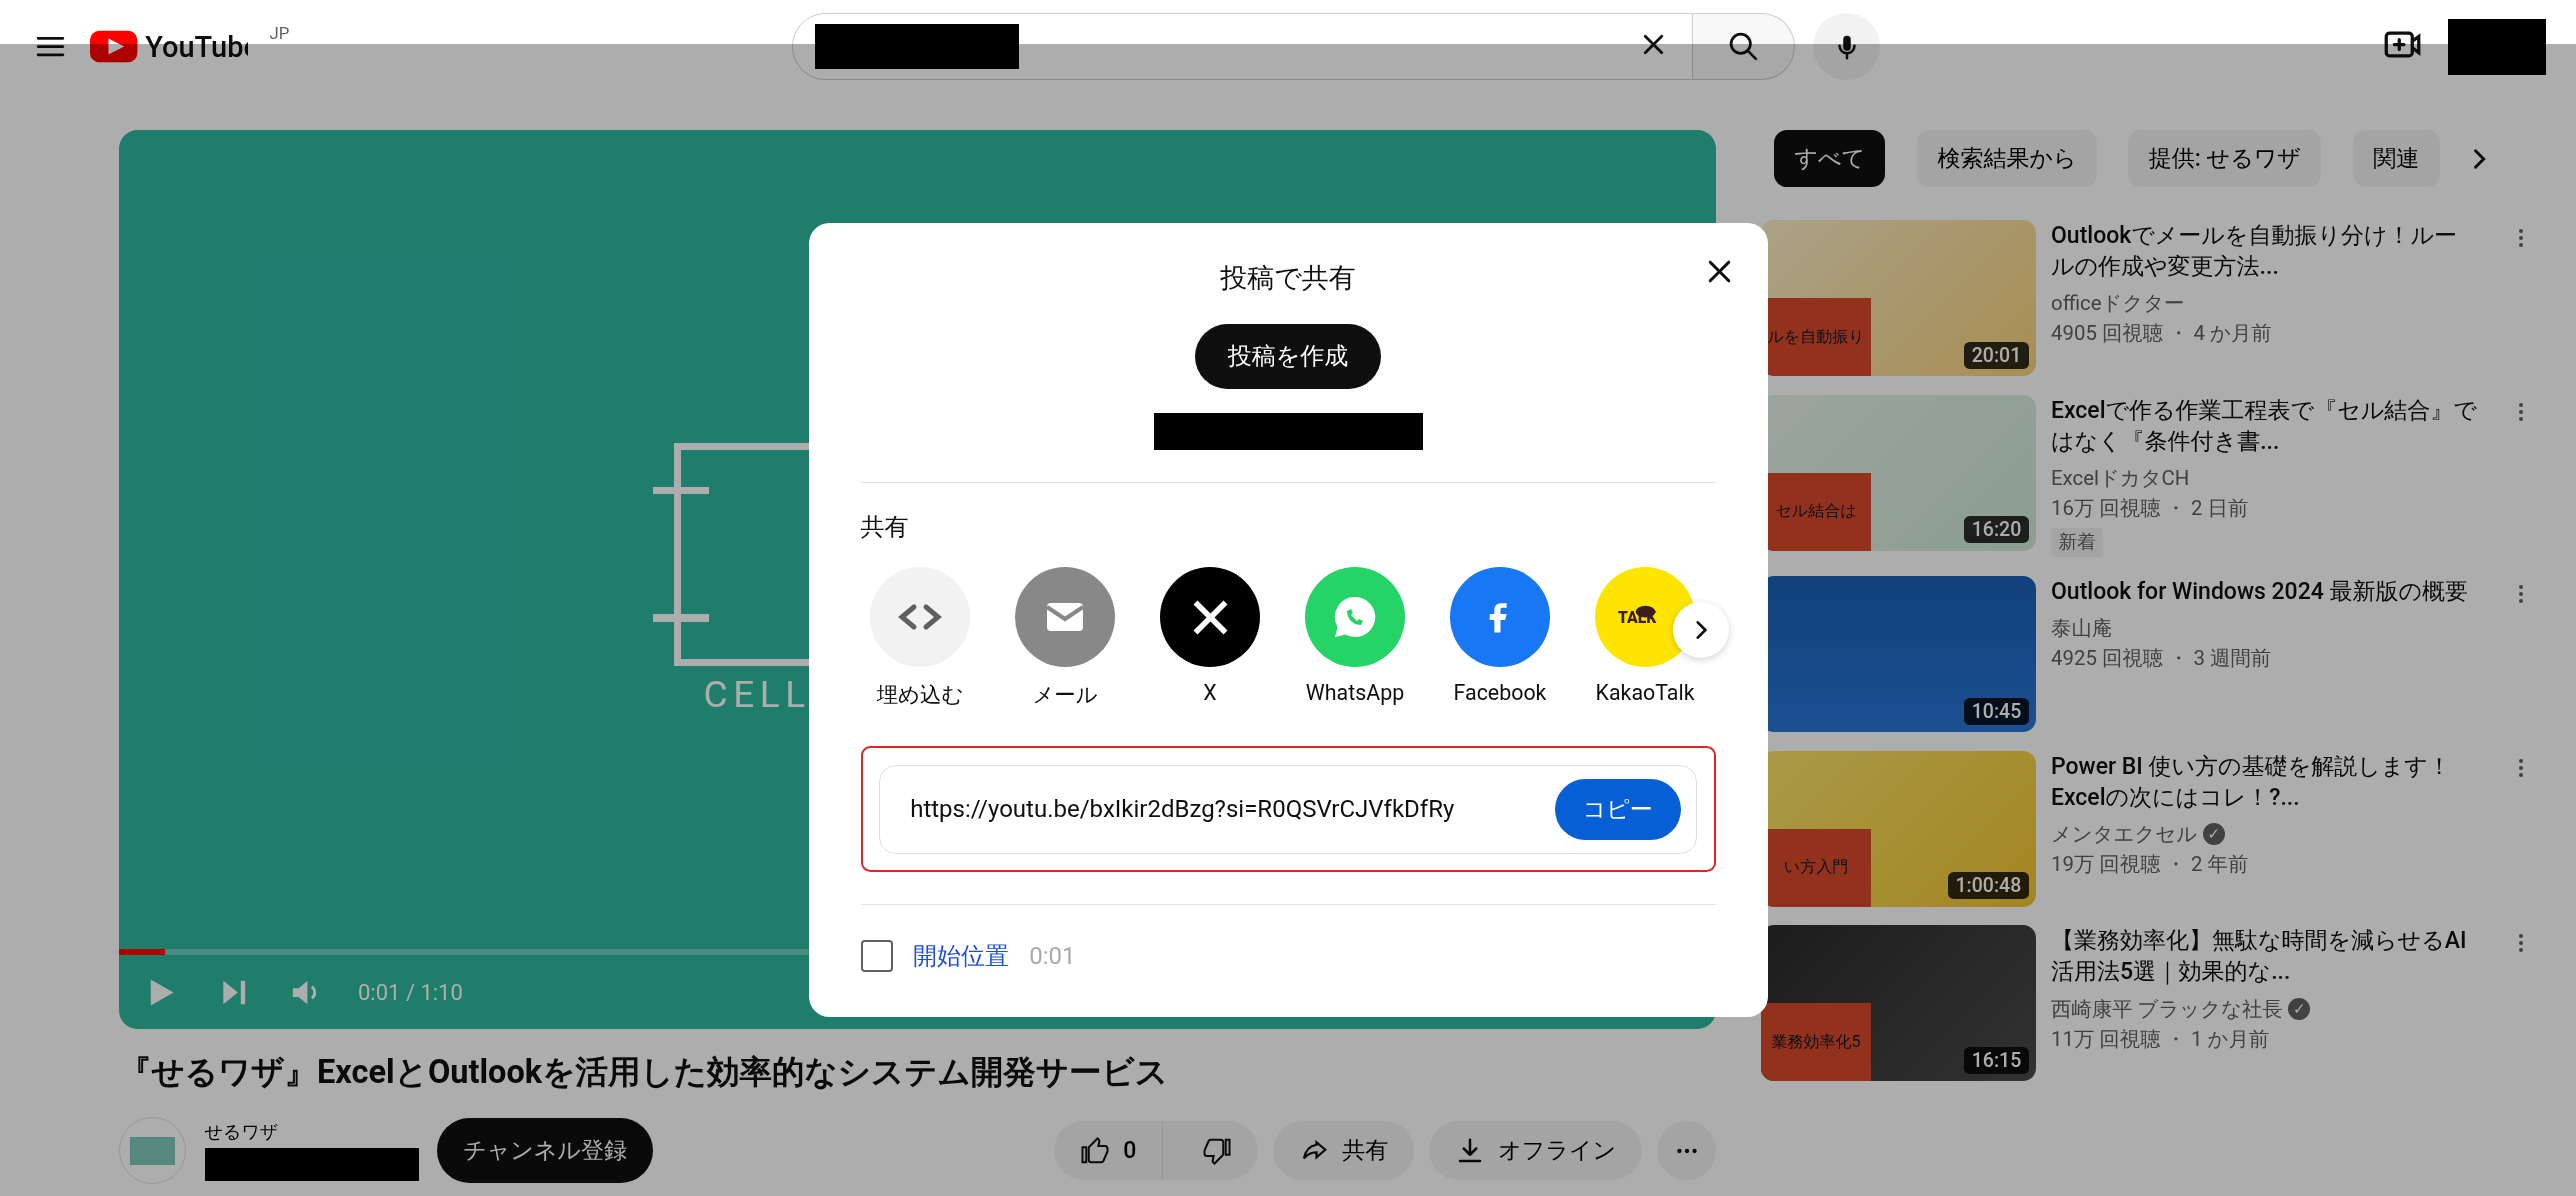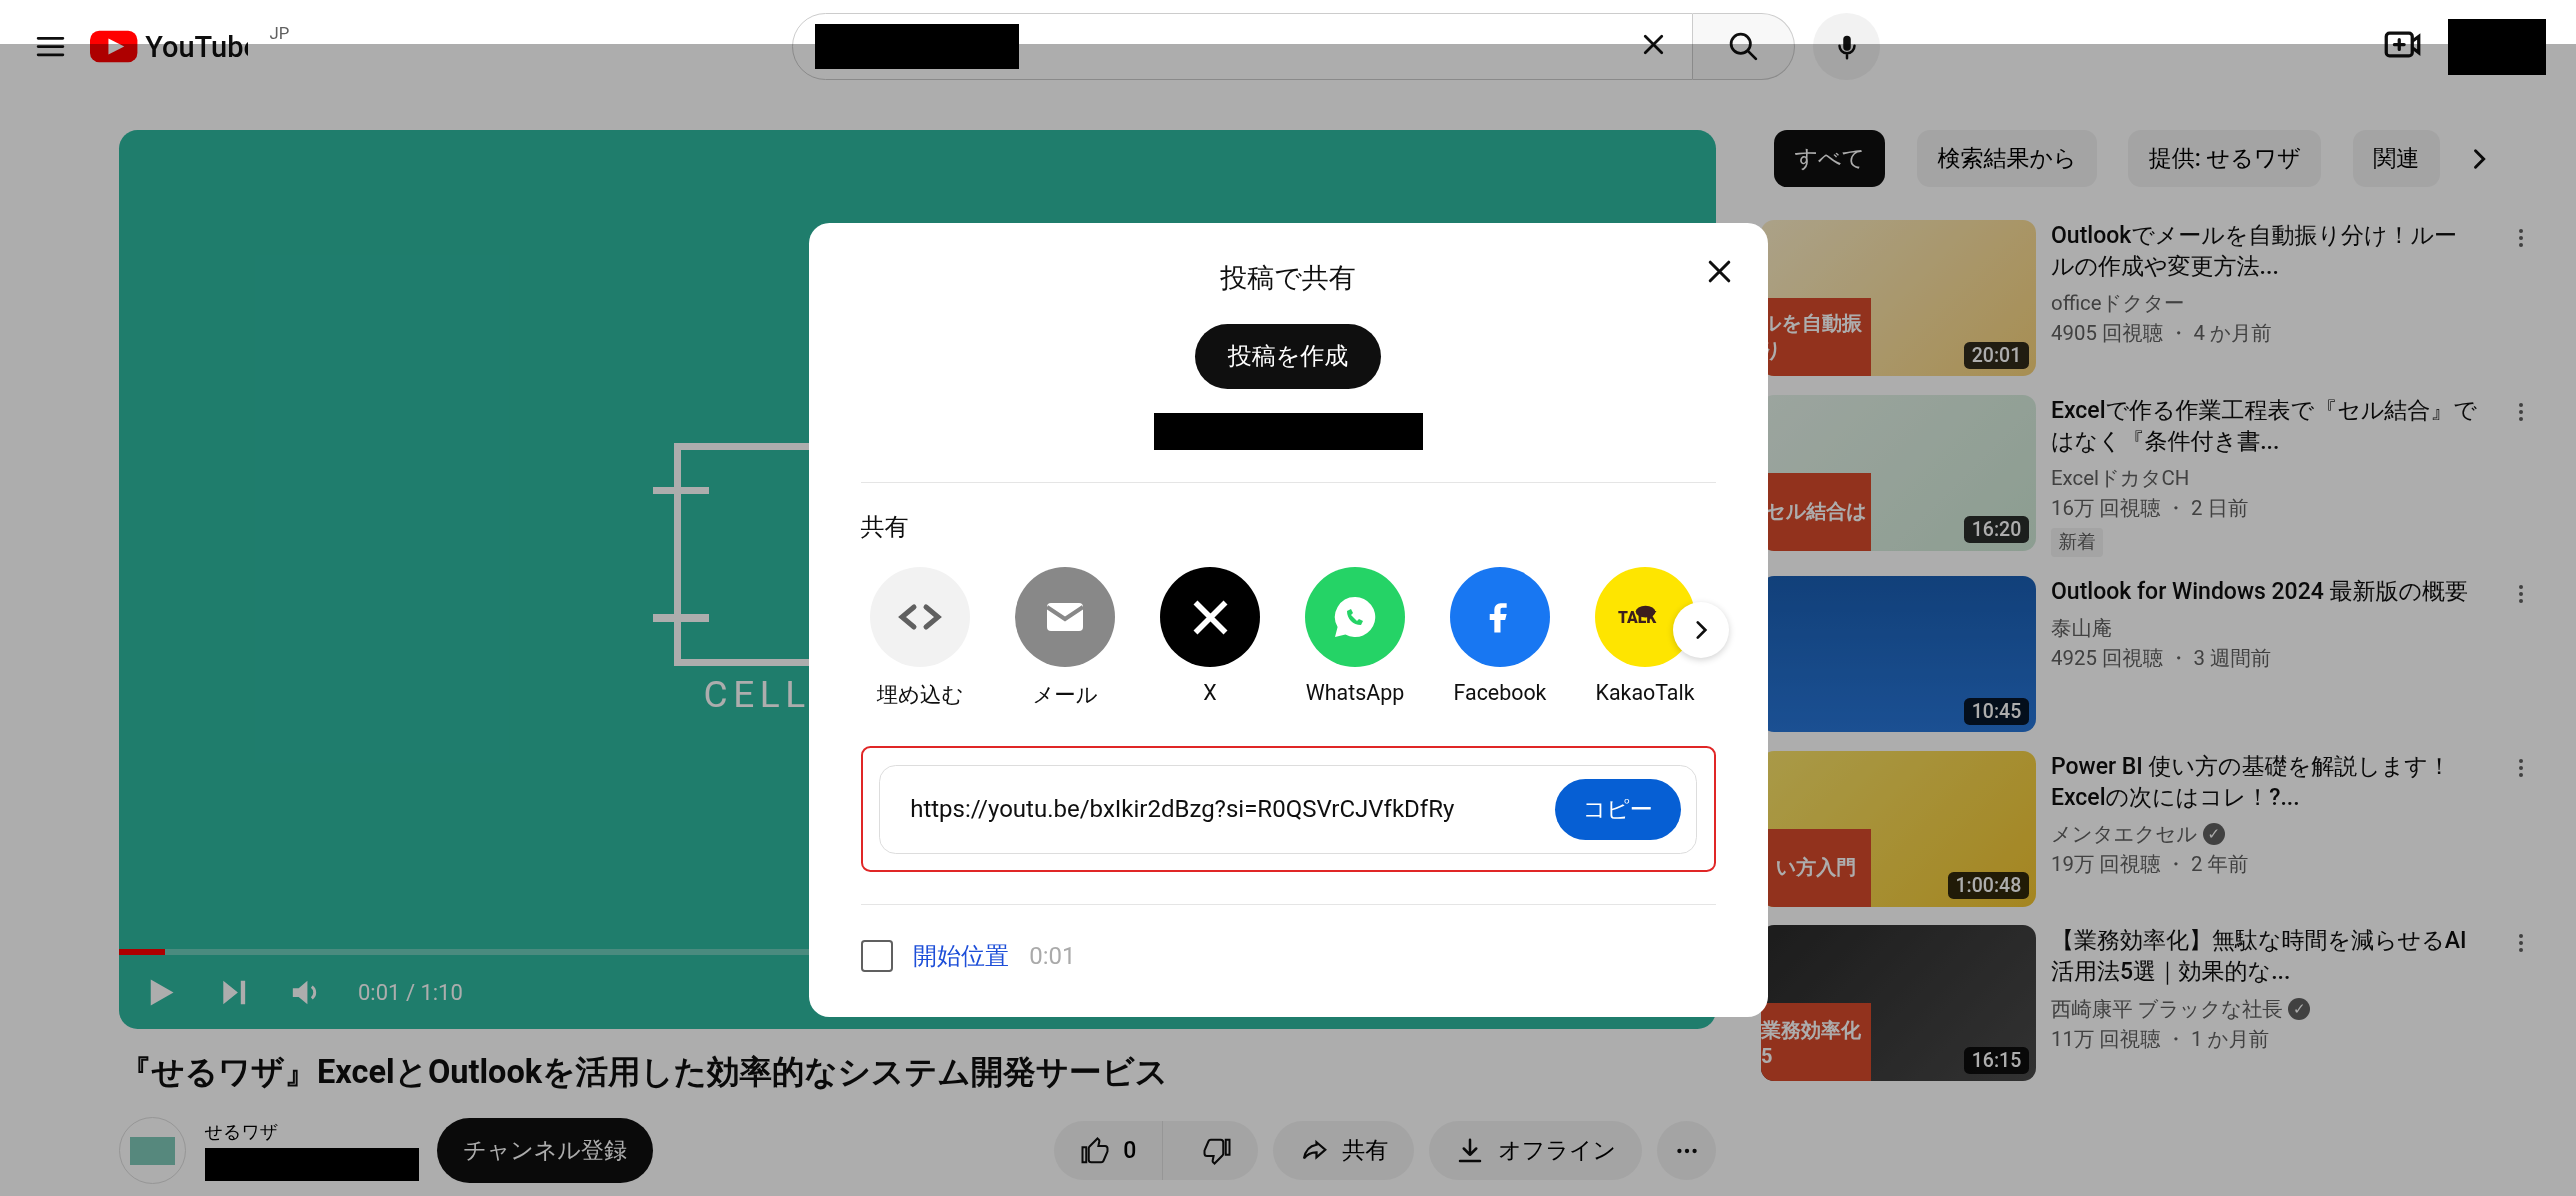--- a/index.html
+++ b/index.html
@@ -76,21 +76,21 @@
 .reco-meta { font-size: 20.4px; color: #606060; margin-top: 1.9px; }
 .reco-badge { display: inline-block; background: #f2f2f2; color: #606060; font-size: 18.6px; padding: 1.9px 7.4px; border-radius: 3.7px; margin-top: 5.6px; }
 .reco-menu { width: 37px; display: flex; align-items: flex-start; justify-content: center; padding-top: 5.6px; cursor: pointer; }
 
 
 .t1 { background: linear-gradient(135deg,#fceec9,#f7d27a); }
 .t2 { background: linear-gradient(135deg,#e6f3ea,#cfe8d6); }
 .t3 { background: linear-gradient(180deg,#1a5fb4,#2876d8); }
 .t4 { background: linear-gradient(135deg,#f9e36b,#f2c531); }
 .t5 { background: linear-gradient(135deg,#2a2a2a,#4a4a4a); }
-.thumb-strip { position: absolute; left: 0; bottom: 0; right: 60%; top: 50%; background: #d84a2b; color: #ffffff; font-size: 20px; font-weight: 700; display: flex; align-items: center; justify-content: center; }
+.thumb-strip { position: absolute; left: 0; bottom: 0; right: 60%; top: 50%; background: #d84a2b; color: #0f172a; font-size: 16px; font-weight: 400; display: flex; align-items: center; justify-content: center; }
 
 
 .overlay { position: absolute; inset: 0; background: rgba(0,0,0,0.32); display: flex; align-items: center; justify-content: center; margin-top: 44px; }
 .modal { width: 959px; background: #fff; border-radius: 20.4px; padding: 37px 52px 45px; position: relative; }
 .modal-close { position: absolute; top: 30px; right: 30px; cursor: pointer; }
 .modal-h1 { text-align: center; font-size: 27px; font-weight: 400; color: #0f0f0f; }
 .post-btn { display: block; margin: 28px auto 0; background: #0f0f0f; color: #fff; border: none; border-radius: 37px; padding: 16.7px 33px; font-size: 24px; cursor: pointer; }
 .black-bar { width: 269px; height: 37px; background: #000; margin: 24px auto 0; }
 .divider { border-top: 0.9px solid #e5e5e5; margin: 32px 0 28px; }
 .share-label { font-size: 24px; color: #0f0f0f; margin-bottom: 24px; }

